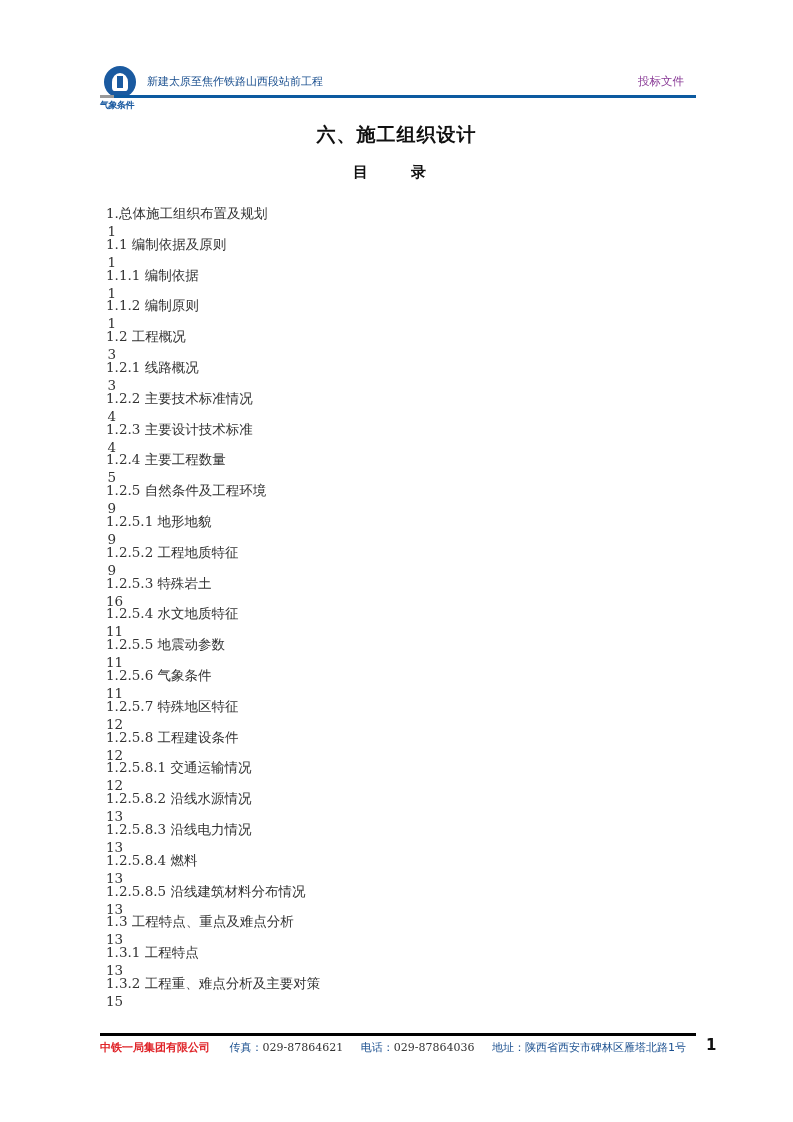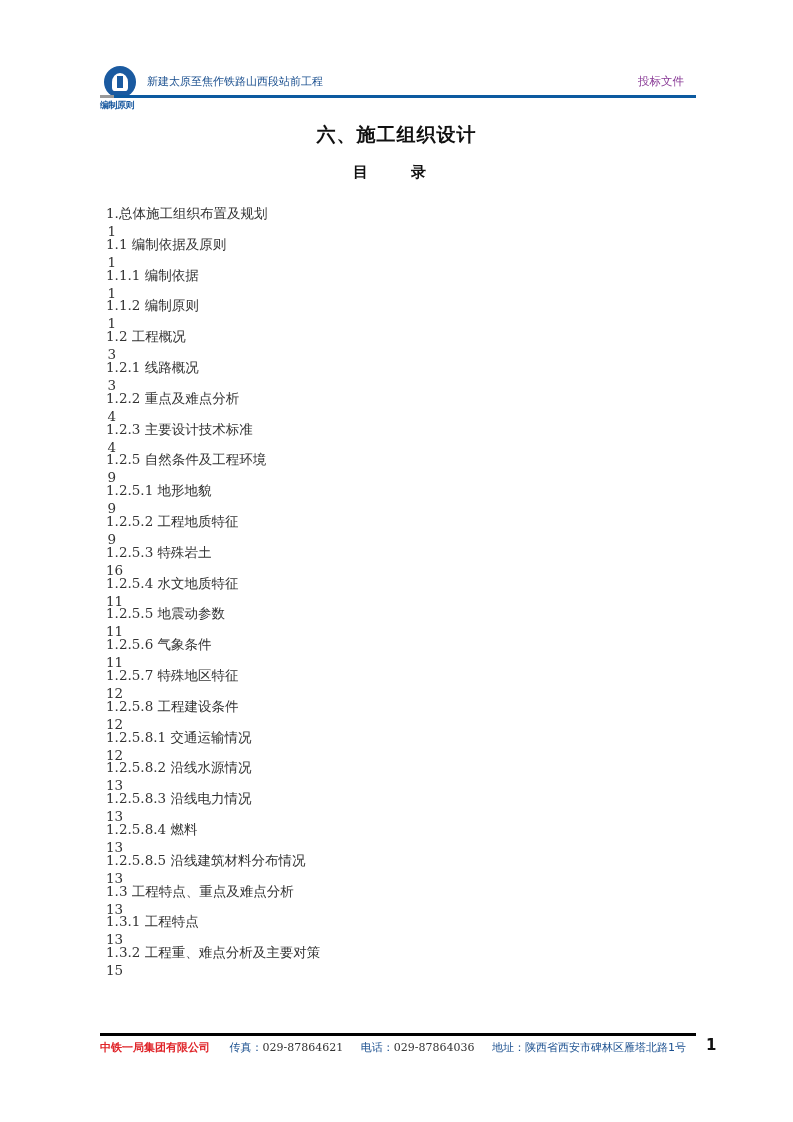--- a/index.html
+++ b/index.html
@@ -29,21 +29,21 @@
   .footer .fax, .footer .tel { margin-right: 14px; }
   .footer .num { font-family: "DejaVu Serif", serif; color: #333; }
   .page-num { position: absolute; left: 706px; top: 1036px; font-family: "DejaVu Sans", sans-serif; font-size: 15px; font-weight: bold; color: #111; }
 </style>
 </head>
 <body>
 
 <div class="header">
   <div class="logo">
     <div class="logo-circle"></div>
-    <div class="logo-text">编制原则</div>
+    <div class="logo-text">气象条件</div>
   </div>
   <div class="project-title">新建太原至焦作铁路山西段站前工程</div>
   <div class="doc-type">投标文件</div>
   <div class="header-rule-gray"></div>
   <div class="header-rule"></div>
 </div>
 
 <div class="main-title">六、施工组织设计</div>
 <div class="toc-title"><span>目　录</span></div>
 
@@ -72,28 +72,33 @@
       <span class="toc-label">1.2 工程概况</span>
       <span class="toc-dots"></span>
       <span class="toc-page">3</span>
     </div>
     <div class="toc-row">
       <span class="toc-label">1.2.1 线路概况</span>
       <span class="toc-dots"></span>
       <span class="toc-page">3</span>
     </div>
     <div class="toc-row">
-      <span class="toc-label">1.2.2 重点及难点分析</span>
+      <span class="toc-label">1.2.2 主要技术标准情况</span>
       <span class="toc-dots"></span>
       <span class="toc-page">4</span>
     </div>
     <div class="toc-row">
       <span class="toc-label">1.2.3 主要设计技术标准</span>
       <span class="toc-dots"></span>
       <span class="toc-page">4</span>
+    </div>
+    <div class="toc-row">
+      <span class="toc-label">1.2.4 主要工程数量</span>
+      <span class="toc-dots"></span>
+      <span class="toc-page">5</span>
     </div>
     <div class="toc-row">
       <span class="toc-label">1.2.5 自然条件及工程环境</span>
       <span class="toc-dots"></span>
       <span class="toc-page">9</span>
     </div>
     <div class="toc-row">
       <span class="toc-label">1.2.5.1 地形地貌</span>
       <span class="toc-dots"></span>
       <span class="toc-page">9</span>

